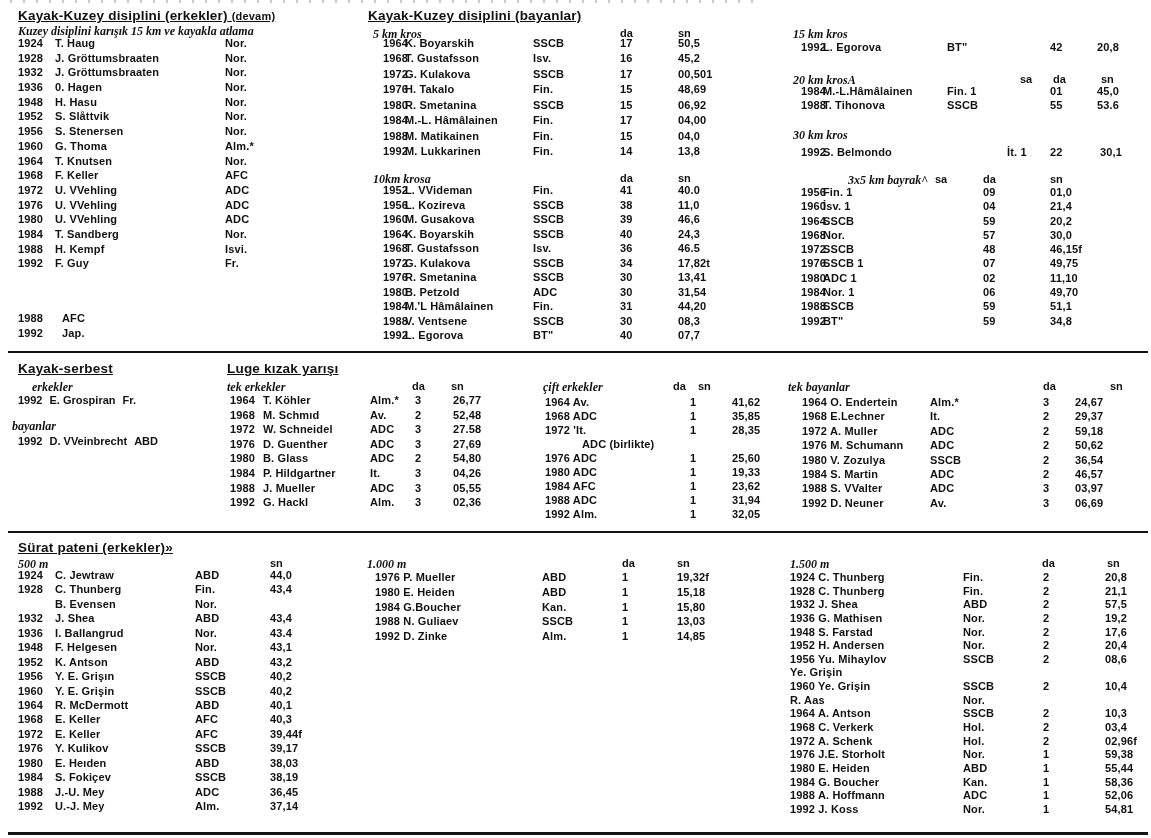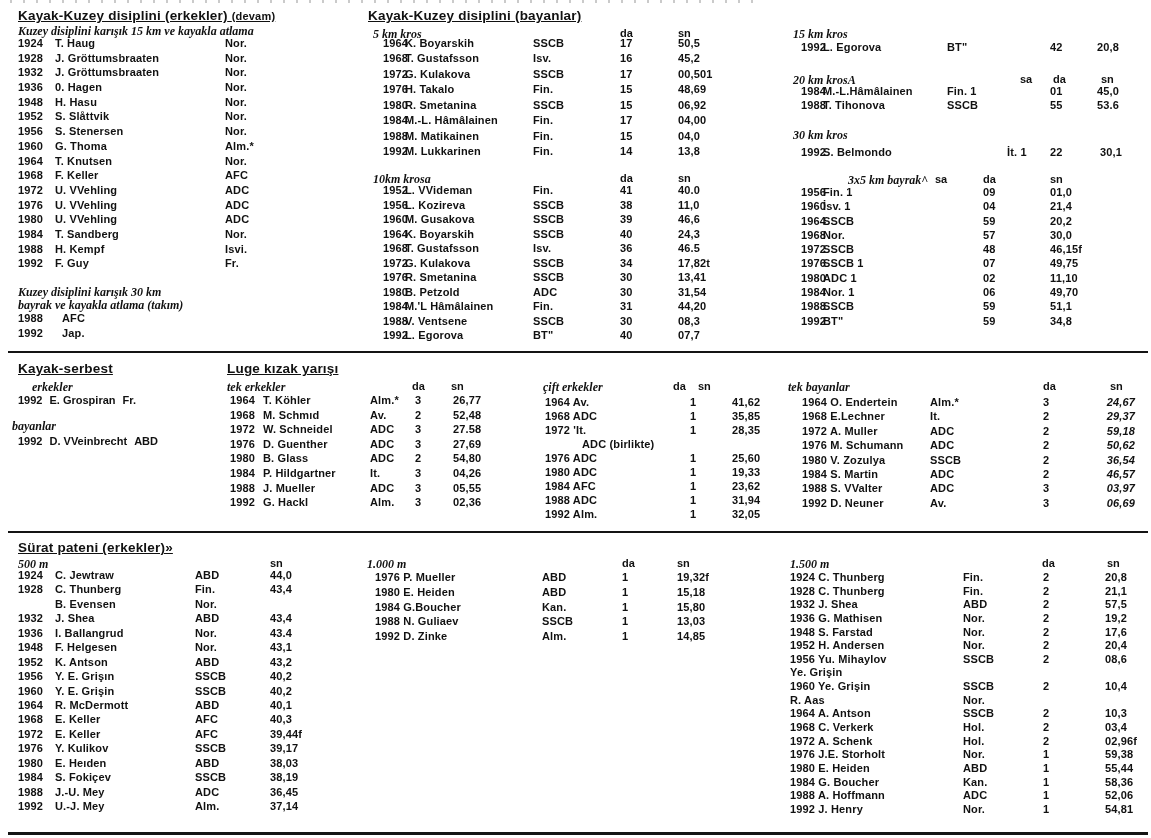--- a/index.html
+++ b/index.html
@@ -22,21 +22,21 @@
   .t-k10  .row{grid-template-columns:22px 128px 87px 58px auto;height:14.55px;}
   .t-k15  .row{grid-template-columns:22px 124px 103px 47px auto;height:14px;}
   .t-k20  .row{grid-template-columns:22px 124px 103px 47px auto;height:13.5px;}
   .t-k30  .row{grid-template-columns:22px 184px 43px 50px auto;height:14px;}
   .t-rel  .row{grid-template-columns:22px 160px 67px auto;height:14.3px;}
   .t-lm   .row{grid-template-columns:33px 107px 45px 38px auto;height:14.6px;}
   .t-ld   .row{grid-template-columns:128px 25px auto;height:14px;gap:17px;}
   .t-ld   .row.indent{padding-left:37px;}
   .t-lw{width:347px;}
   .t-lw   .row{grid-template-columns:128px 113px 32px auto;height:14.4px;padding-left:14px;}
-  .t-lw   .row .num-r{text-align:right;font-style:italic;}
+  .t-lw   .row .num-r{}
   .t-m500 .row{grid-template-columns:37px 140px 75px auto;height:14.45px;}
   .t-m1k  .row{grid-template-columns:167px 80px 55px auto;height:14.8px;}
   .t-m15  .row{grid-template-columns:173px 80px 62px auto;height:13.65px;}
   .fsrow{position:absolute;display:flex;gap:7px;font:bold 11px "Liberation Sans",sans-serif;white-space:nowrap;}
   .rule{position:absolute;left:8px;width:1140px;height:2px;background:#141414;}
   .artifact{position:absolute;left:10px;top:0;width:750px;height:3px;opacity:.45;
             background:repeating-linear-gradient(90deg,#8a8a8a 0 2px,transparent 2px 13px);}
 </style>
 </head>
 <body>
@@ -146,24 +146,20 @@
         <span>Isvi.</span>
       </div>
 
       <div class="row">
         <span>1992</span>
         <span>F. Guy</span>
         <span>Fr.</span>
       </div>
     </div>
 
-  <div class="sub2" style="left:18px;top:286px">
-    <div>Kuzey disiplini karışık 30 km</div>
-    <div>bayrak ve kayakla atlama (takım)</div>
-  </div>
 
   <div class="tbl t-s1a2" style="left:18px;top:312px">
 
       <div class="row">
         <span>1988</span>
         <span>AFC</span>
       </div>
 
       <div class="row">
         <span>1992</span>
@@ -993,21 +989,21 @@
       </div>
 
       <div class="row">
         <span><span>1988</span> <span>A. Hoffmann</span></span>
         <span>ADC</span>
         <span>1</span>
         <span>52,06</span>
       </div>
 
       <div class="row">
-        <span><span>1992</span> <span>J. Henry</span></span>
+        <span><span>1992</span> <span>J. Koss</span></span>
         <span>Nor.</span>
         <span>1</span>
         <span>54,81</span>
       </div>
     </div>
 
   <div class="rule" style="top:832px;height:2.5px"></div>
 
 </div>
 

